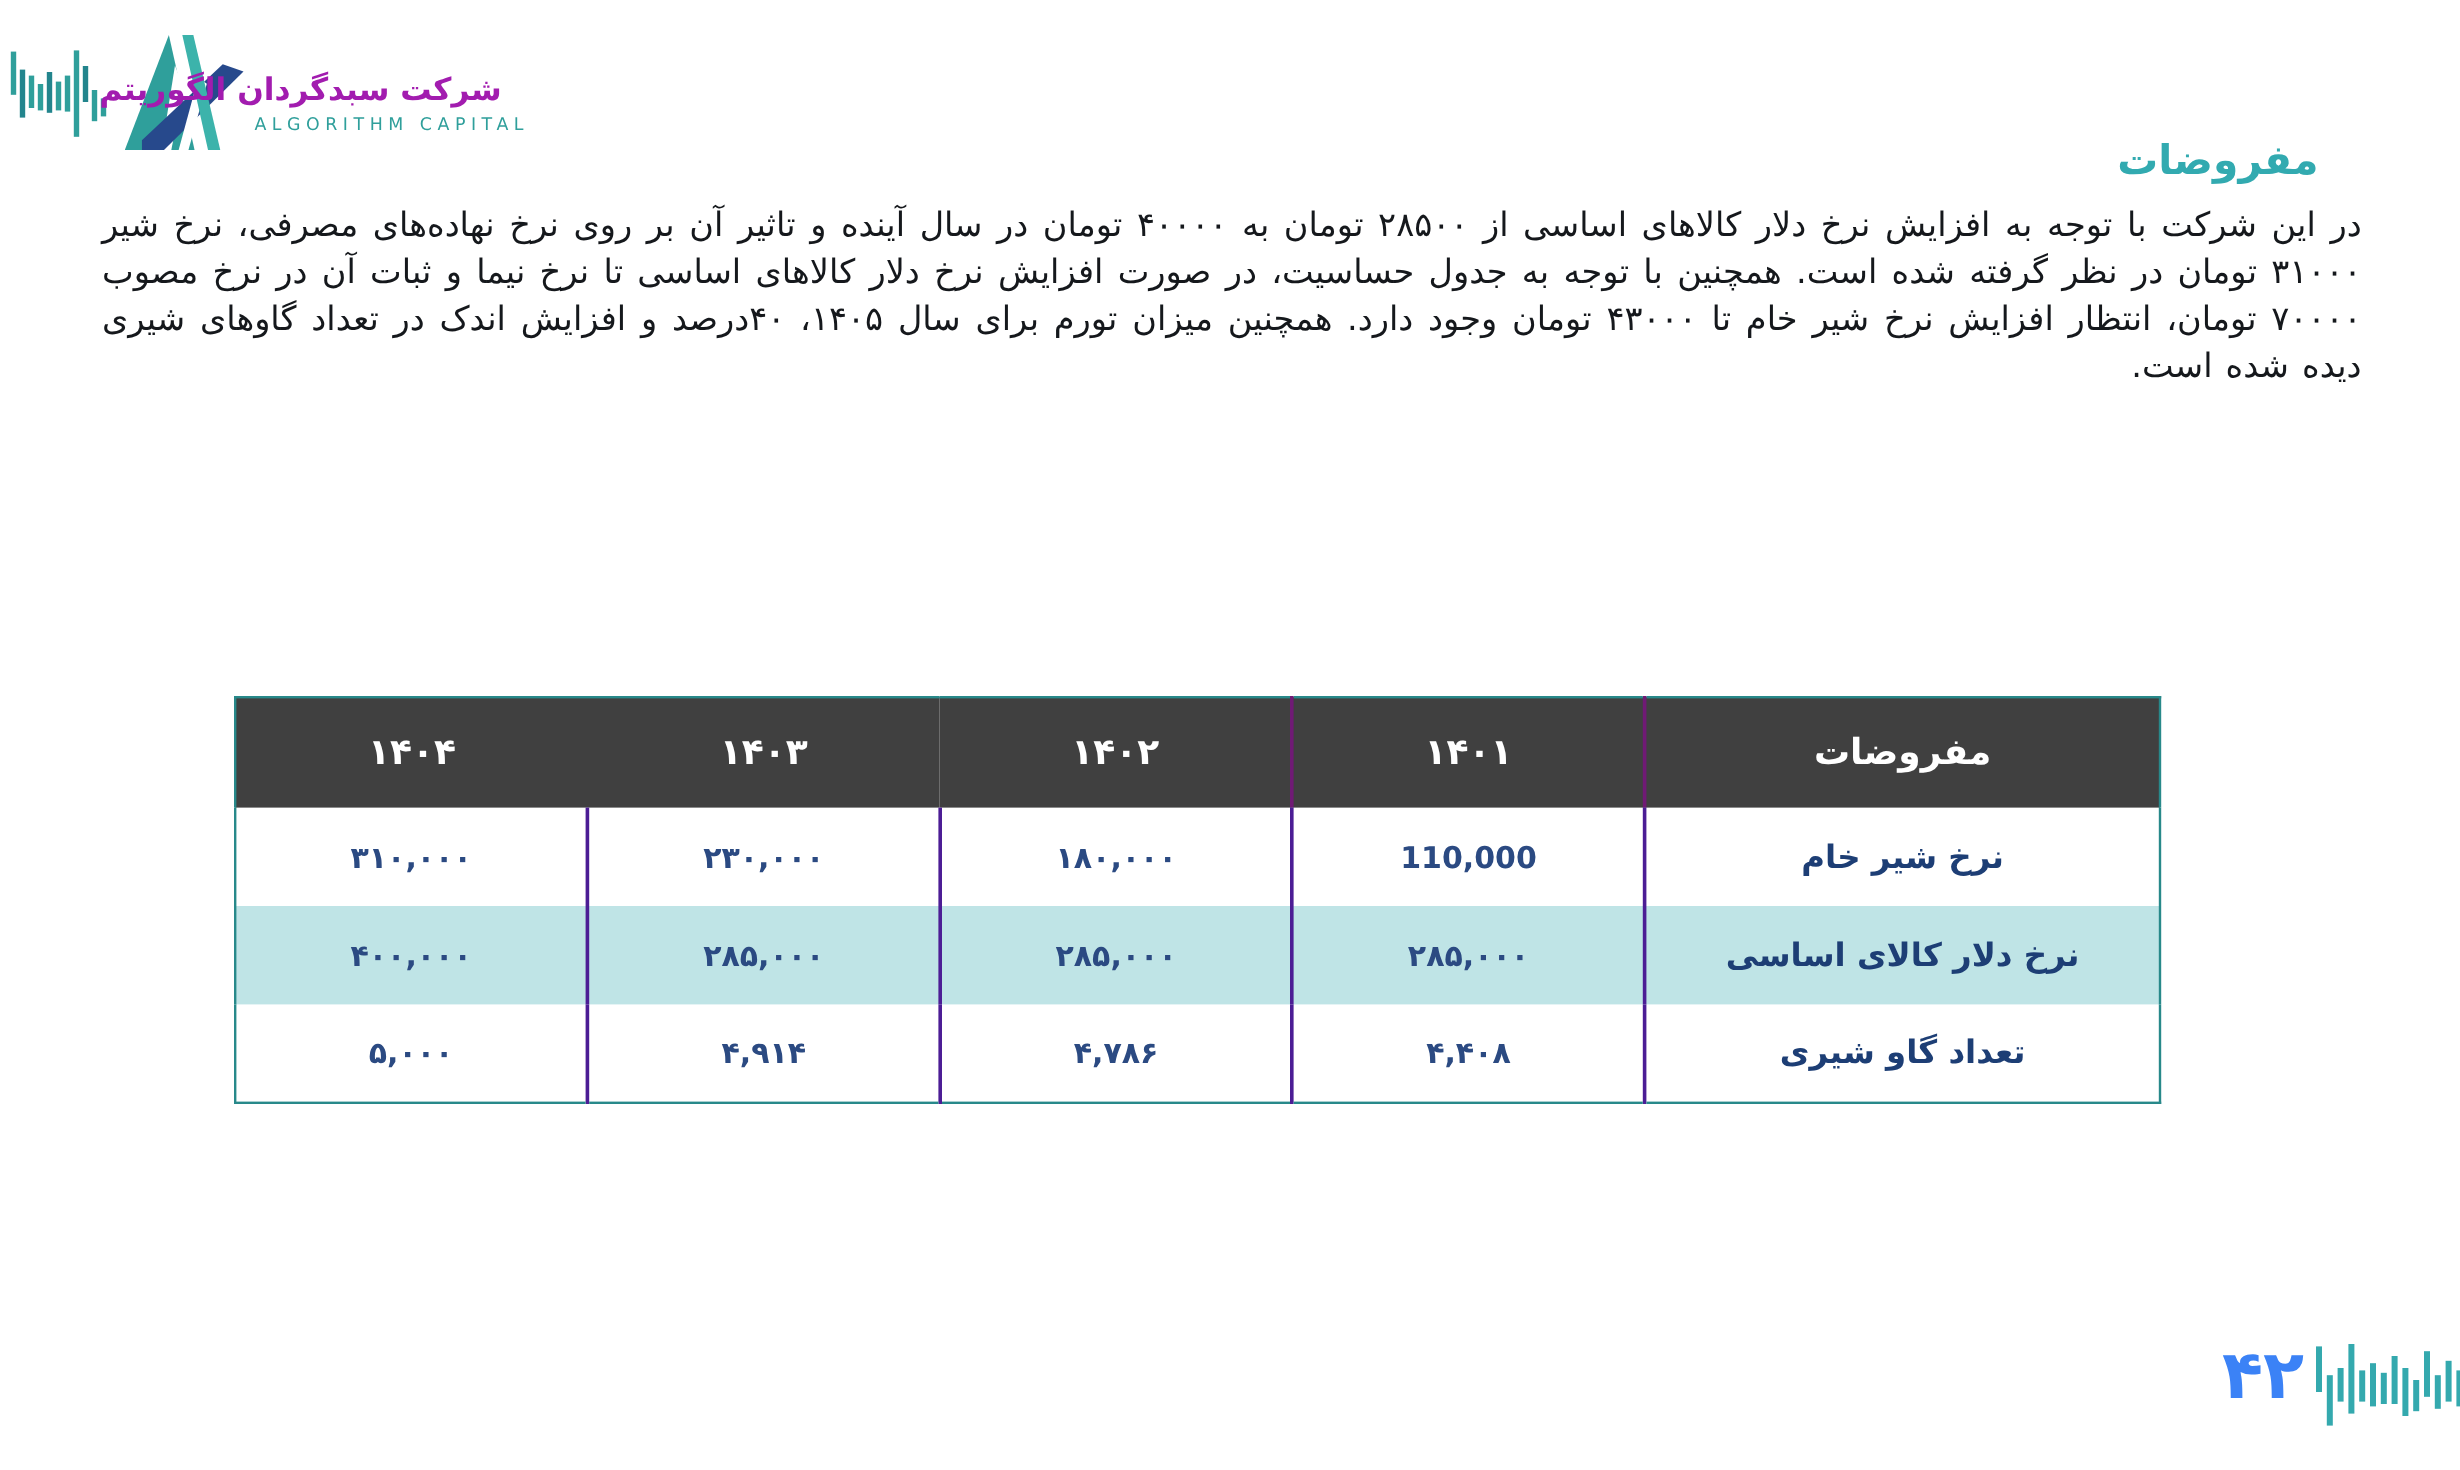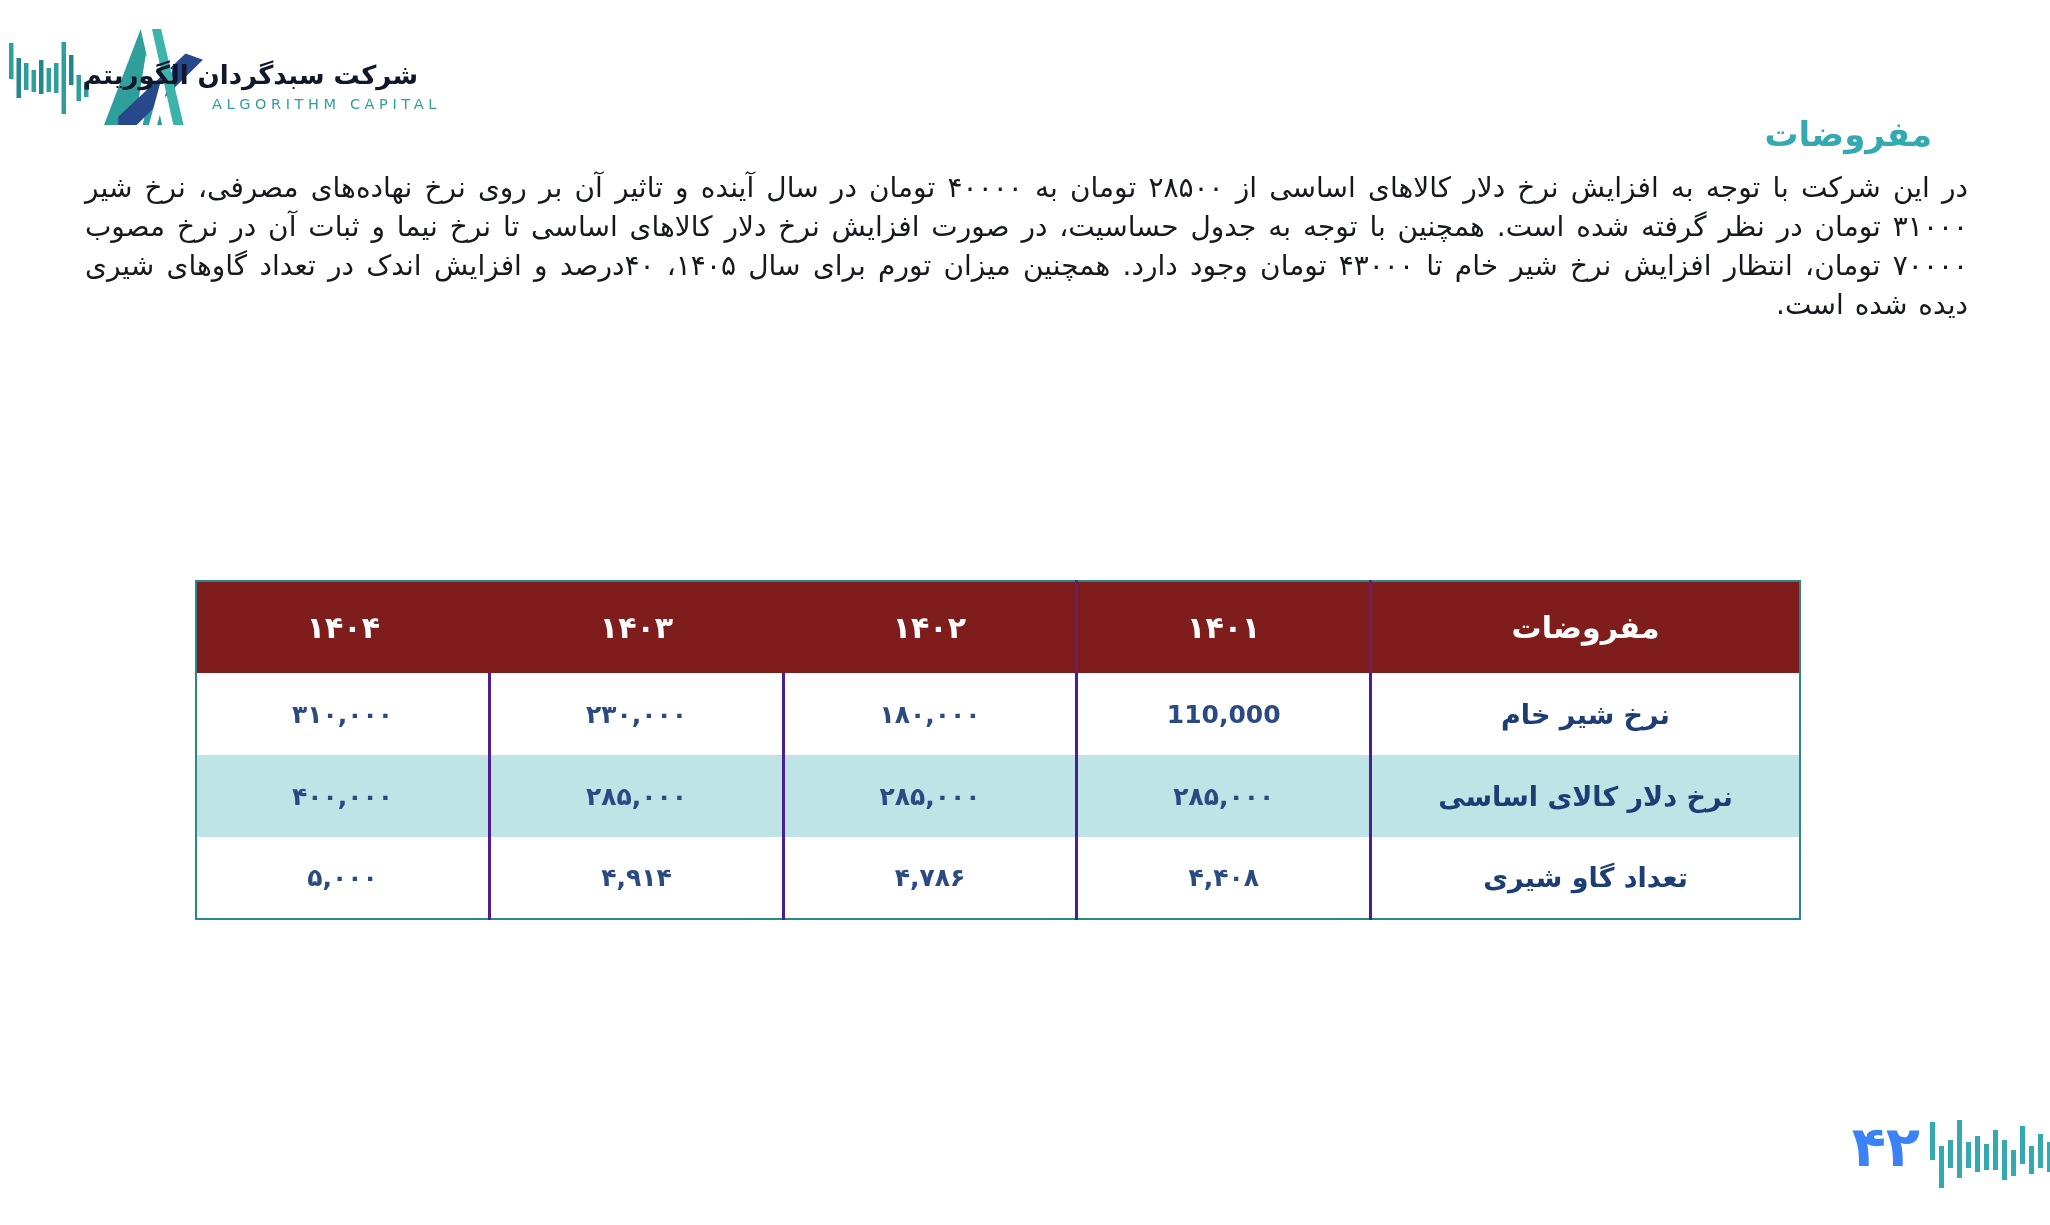--- a/index.html
+++ b/index.html
@@ -11,21 +11,21 @@
     font-family:"DejaVu Sans","Liberation Sans",sans-serif;
   }
 
   
   .logo-block { position:absolute; left:6px; top:16px; width:420px; height:104px; }
   .logo-wave   { position:absolute; left:0;   top:14px; width:88px;  height:92px; }
   .logo-mark   { position:absolute; left:98px; top:10px; width:102px; height:100px; }
   .logo-names  { position:absolute; left:206px; top:42px; width:206px; }
   .brand-fa {
     direction:rtl;
-    color:#0f172a;
+    color:#a21caf;
     font-size:26px;
     font-weight:bold;
     text-align:center;
     white-space:nowrap;
     line-height:34px;
   }
   .brand-en {
     color:#2f9f9b;
     font-size:14.5px;
     font-weight:normal;
@@ -63,21 +63,21 @@
   
   .assumptions-table-wrap { position:absolute; left:195px; top:580px; width:1606px; }
   table.assumptions {
     width:100%;
     direction:rtl;
     border-collapse:collapse;
     border:2px solid #28898a;
   }
   table.assumptions thead th {
     height:92px;
-    background:#7f1d1d;
+    background:#404040;
     color:#ffffff;
     font-size:30px;
     font-weight:bold;
     text-align:center;
     vertical-align:middle;
   }
   table.assumptions thead th.div-after { border-left:3px solid #701a75; }
   table.assumptions tbody tr { height:82px; }
   table.assumptions tbody td,
   table.assumptions tbody th { border-left:3px solid #4c1d95; text-align:center; vertical-align:middle; }

